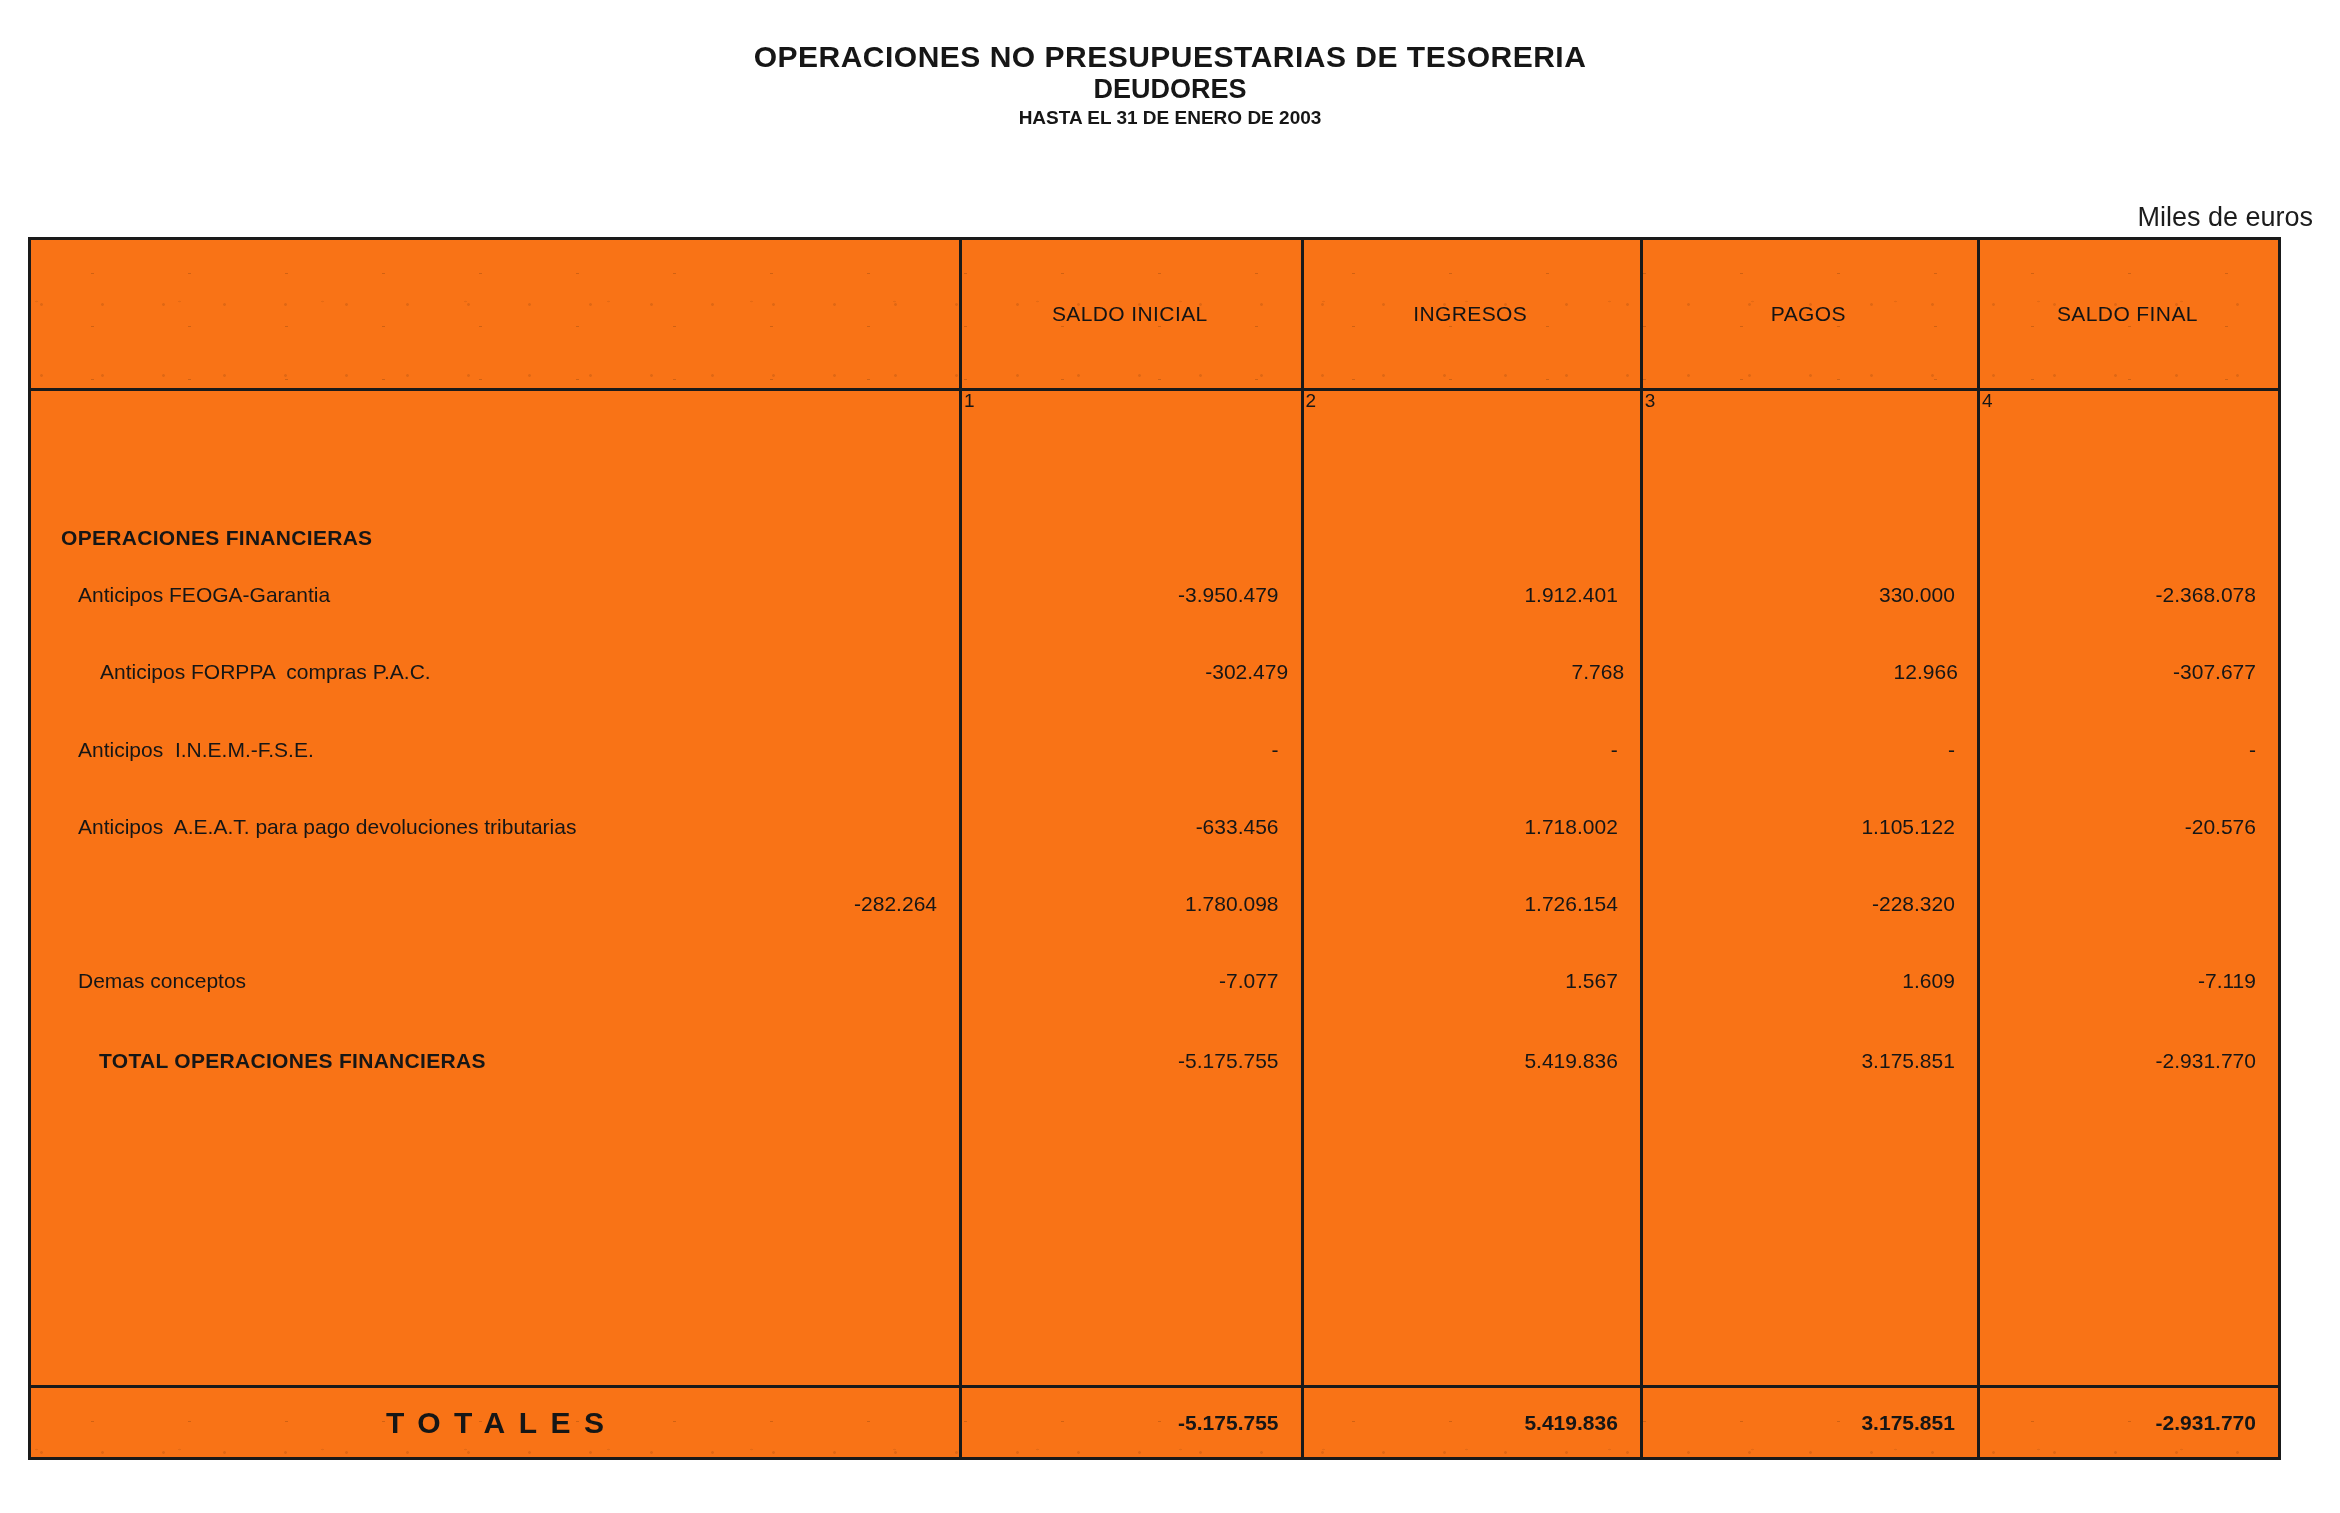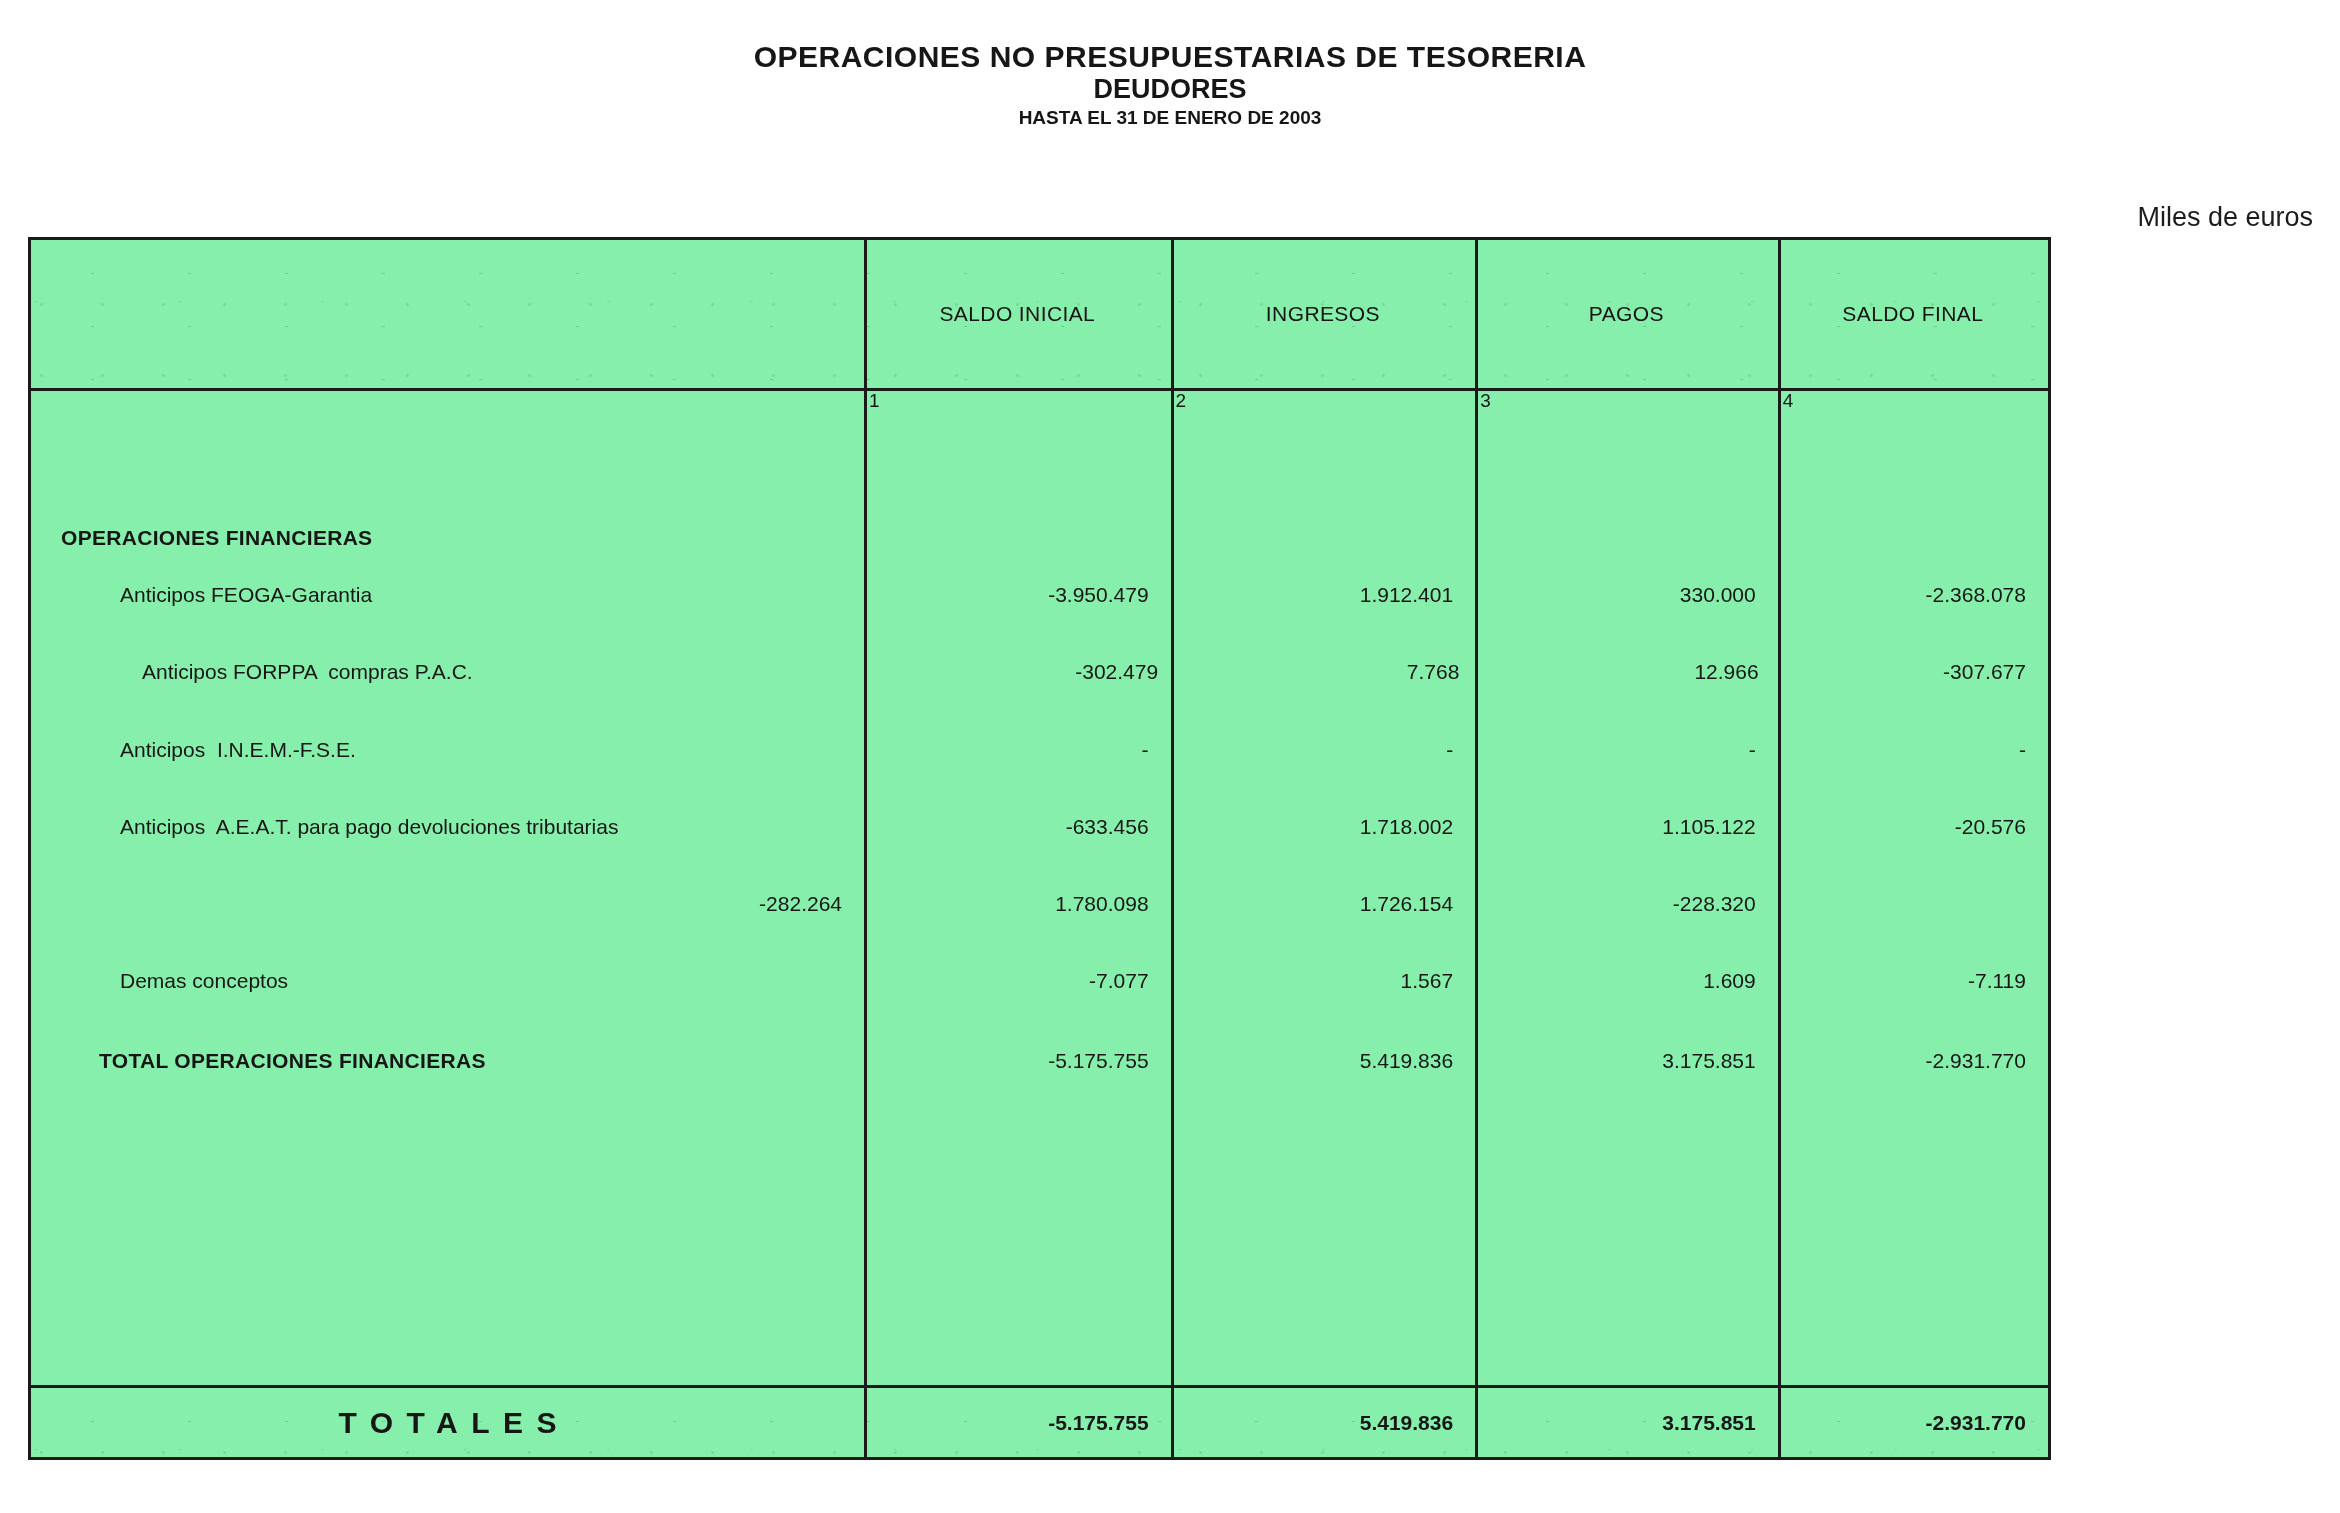--- a/index.html
+++ b/index.html
@@ -20,23 +20,23 @@
   .title-date  { font-size:19px; font-weight:bold; line-height:26px; }
 
   .unit-label {
     position:absolute; top:202px; right:27px;
     font-size:27px; color:#1c1c1c;
   }
 
   
   .table {
     position:absolute; left:28px; top:237px;
-    width:2023px; height:1223px;
+    width:2253px; height:1223px;
     border:3px solid #1a1a1a;
-    background:#86efac;
+    background:#f97316;
   }
   .vline { position:absolute; top:0; bottom:0; width:3px; background:#1a1a1a; }
   .vline.v1 { left:41.3%; }
   .vline.v2 { left:56.5%; }
   .vline.v3 { left:71.6%; }
   .vline.v4 { left:86.6%; }
   .hline-header { position:absolute; top:148px; left:0; right:0; height:3px; background:#1a1a1a; }
 
   .grid-row {
     position:absolute; left:0; right:0;
@@ -66,21 +66,21 @@
 
   .data-row { height:40px; }
   .row-feoga    { top:335px; }
   .row-forppa   { top:412px;padding-left:22px; }
   .row-inem     { top:490px; }
   .row-aeat     { top:567px; }
   .row-deudores { top:644px; }
   .row-demas    { top:721px; }
   .row-totalof  { top:801px; }
 
-  .lbl { font-size:21px; padding-left:47px; white-space:pre;margin-left:42px; }
+  .lbl { font-size:21px; padding-left:47px; white-space:pre; }
   .val { font-size:21px; text-align:right; padding-right:22px; font-variant-numeric:tabular-nums; }
 
   .total-label { font-size:21px; font-weight:bold; padding-left:68px; letter-spacing:0.3px; }
 
   .totales-row {
     position:absolute; left:0; right:0; bottom:0; height:72px;
     border-top:3px solid #1a1a1a;
     display:grid;
     grid-template-columns:41.3% 15.2% 15.1% 15.0% 13.4%;
     align-items:center;

